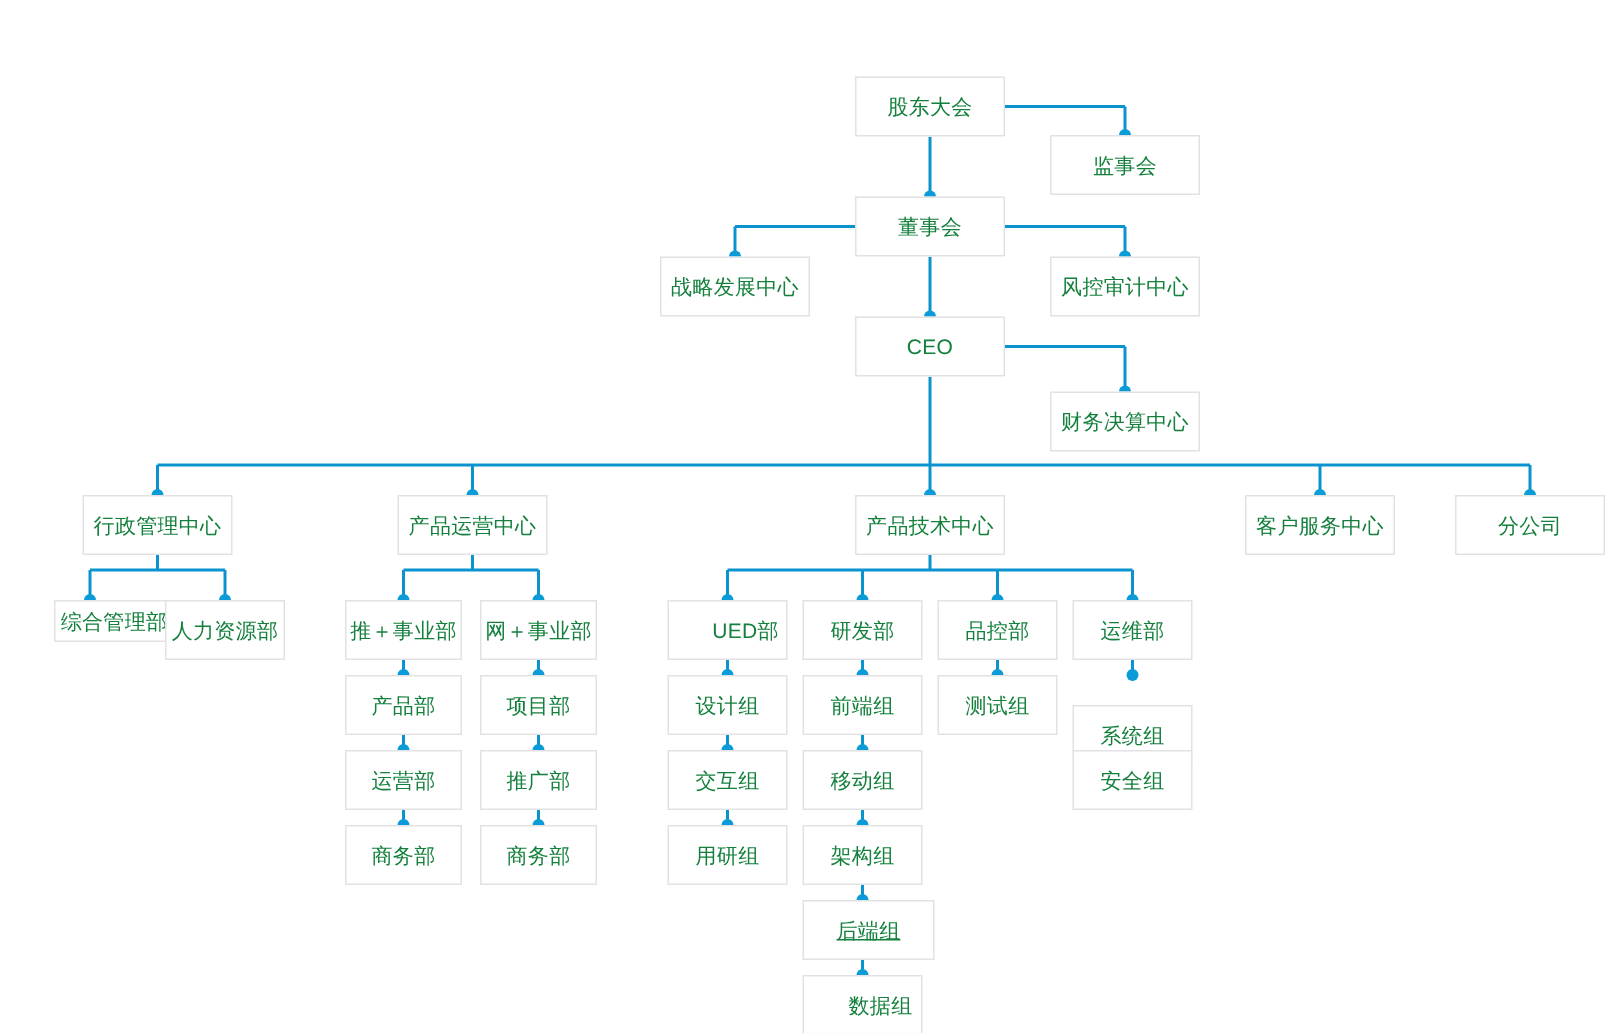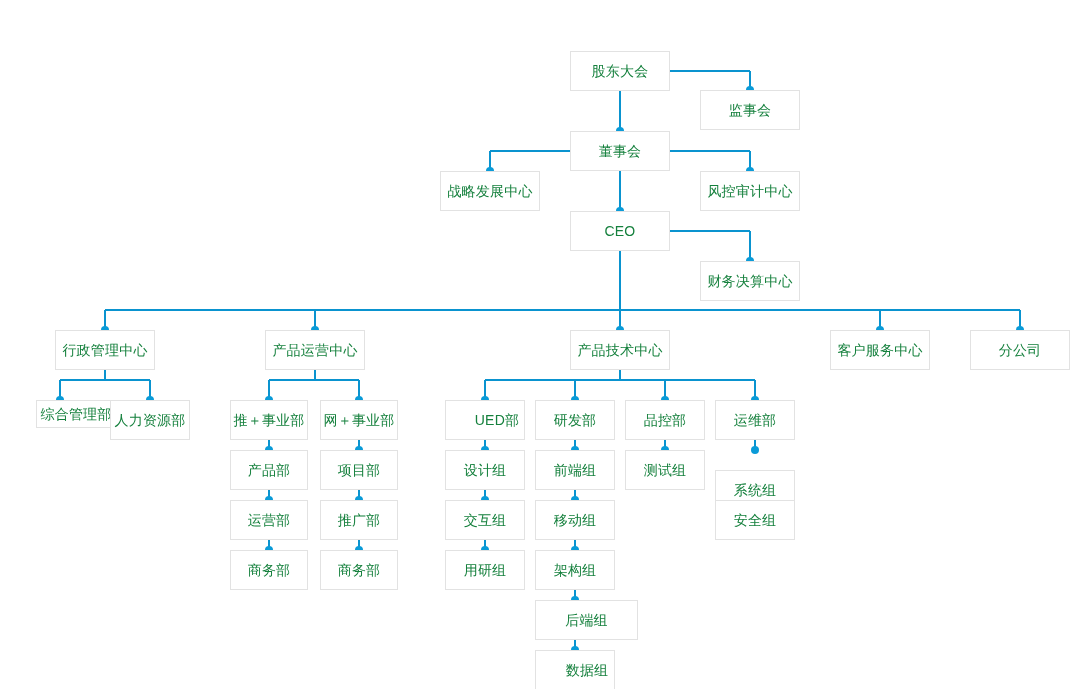--- a/index.html
+++ b/index.html
@@ -162,21 +162,21 @@
       <div class="org-node" style="left: 320px; top: 500px; width: 78px; height: 40px;">推广部</div>
       <div class="org-node" style="left: 320px; top: 550px; width: 78px; height: 40px;">商务部</div>
       <div class="org-node" style="left: 445px; top: 400px; width: 80px; height: 40px; padding-left: 24px;">UED部</div>
       <div class="org-node" style="left: 445px; top: 450px; width: 80px; height: 40px;">设计组</div>
       <div class="org-node" style="left: 445px; top: 500px; width: 80px; height: 40px;">交互组</div>
       <div class="org-node" style="left: 445px; top: 550px; width: 80px; height: 40px;">用研组</div>
       <div class="org-node" style="left: 535px; top: 400px; width: 80px; height: 40px;">研发部</div>
       <div class="org-node" style="left: 535px; top: 450px; width: 80px; height: 40px;">前端组</div>
       <div class="org-node" style="left: 535px; top: 500px; width: 80px; height: 40px;">移动组</div>
       <div class="org-node" style="left: 535px; top: 550px; width: 80px; height: 40px;">架构组</div>
-      <div class="org-node" style="left: 535px; top: 600px; width: 103px; height: 40px;">后端组</div>
+      <div class="org-node" style="left: 535px; top: 600px; width: 88px; height: 40px; text-decoration: underline;">后端组</div>
       <div class="org-node" style="left: 535px; top: 650px; width: 80px; height: 40px; padding-left: 24px;">数据组</div>
       <div class="org-node" style="left: 625px; top: 400px; width: 80px; height: 40px;">品控部</div>
       <div class="org-node" style="left: 625px; top: 450px; width: 80px; height: 40px;">测试组</div>
       <div class="org-node" style="left: 715px; top: 400px; width: 80px; height: 40px;">运维部</div>
       <div class="org-node" style="left: 715px; top: 450px; width: 80px; height: 40px; margin-top: 20px;">系统组</div>
       <div class="org-node" style="left: 715px; top: 500px; width: 80px; height: 40px;">安全组</div>
     </div>
 </div>
 
 </body></html>

